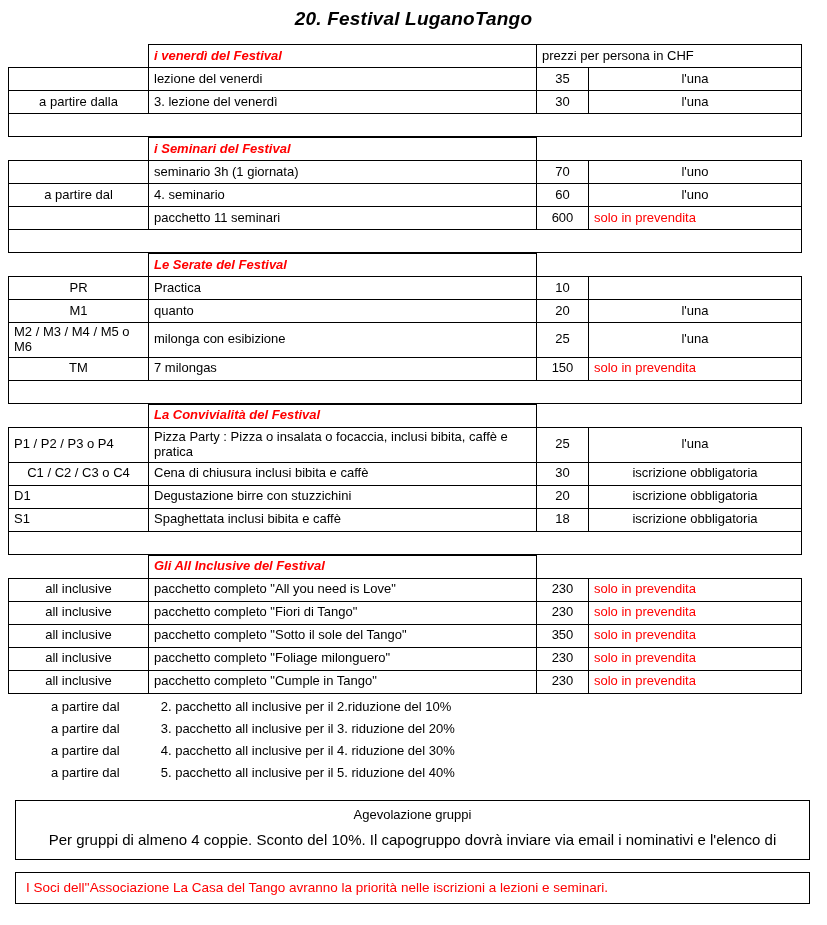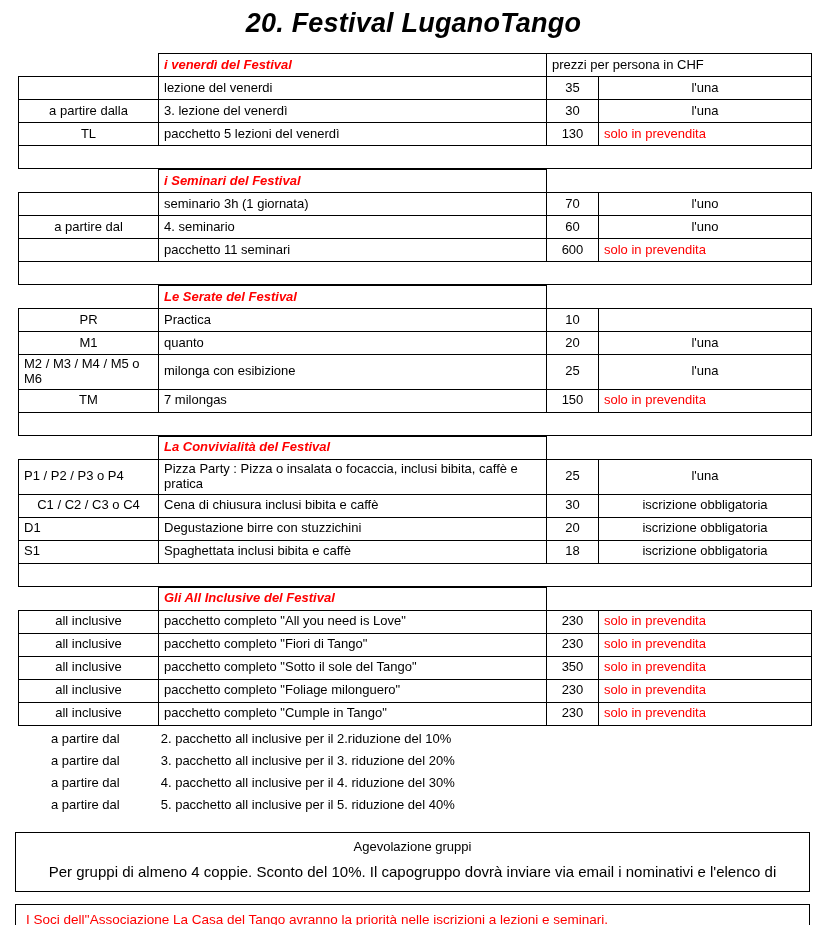--- a/index.html
+++ b/index.html
@@ -16,31 +16,31 @@
     position: relative;
     overflow: hidden;
   }
   .page {
     width: 827px;
     height: 925px;
     position: relative;
   }
   .title {
     text-align: center;
-    font-size: 27px;
+    font-size: 19px;
     font-weight: bold;
     font-style: italic;
     margin: 8px 0 14px 0;
     letter-spacing: 0.2px;
   }
   table.pricing {
     border-collapse: collapse;
     table-layout: fixed;
     width: 706px;
-    margin: 0 18px;
+    margin: 0 8px;
   }
   table.pricing td {
     border: 1px solid #000;
     padding: 2px 5px;
     font-size: 13px;
     vertical-align: middle;
     height: 18px;
     line-height: 1.15;
   }
   td.noborder {
@@ -137,26 +137,20 @@
         <td>lezione del venerdi</td>
         <td class="c-price">35</td>
         <td class="c-note">l'una</td>
       </tr>
       <tr>
         <td class="c-label">a partire dalla</td>
         <td>3. lezione del venerdì</td>
         <td class="c-price">30</td>
         <td class="c-note">l'una</td>
       </tr>
-      <tr>
-        <td class="c-label">TL</td>
-        <td>pacchetto 5 lezioni del venerdì</td>
-        <td class="c-price">130</td>
-        <td class="redleft">solo in prevendita</td>
-      </tr>
       <tr class="thin-spacer">
           <td colspan="4"></td>
         </tr>
     </tbody>
   </table>
 
   <table class="pricing">
     <colgroup>
         <col class="col-a">
         <col class="col-b">

